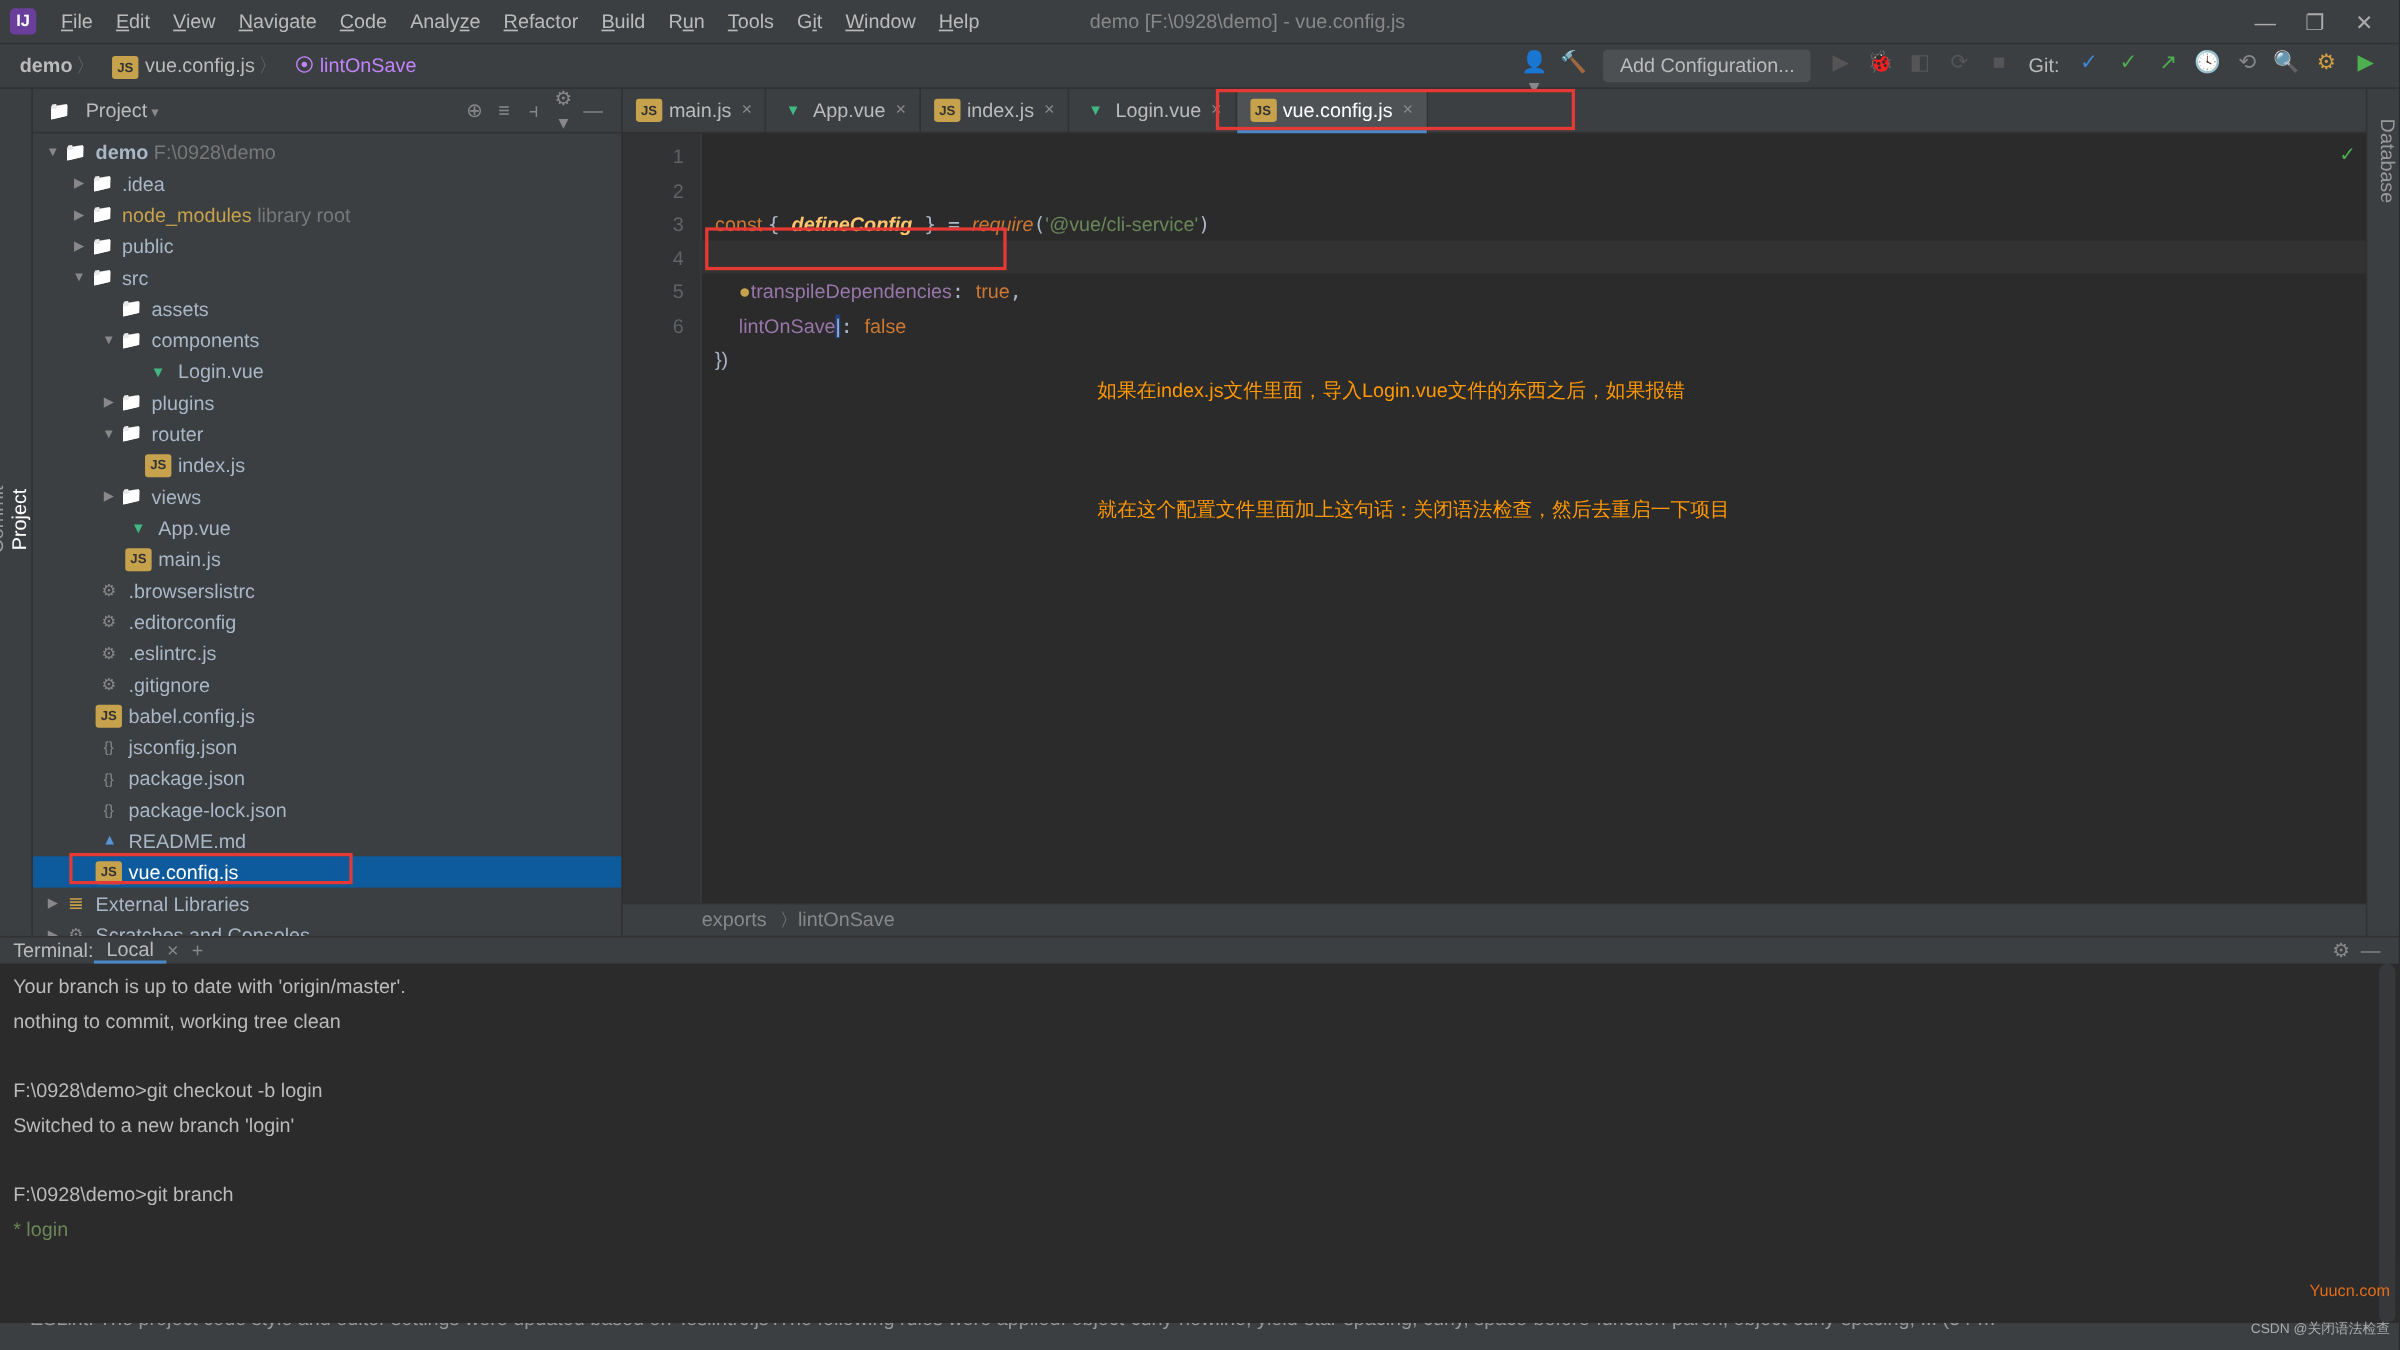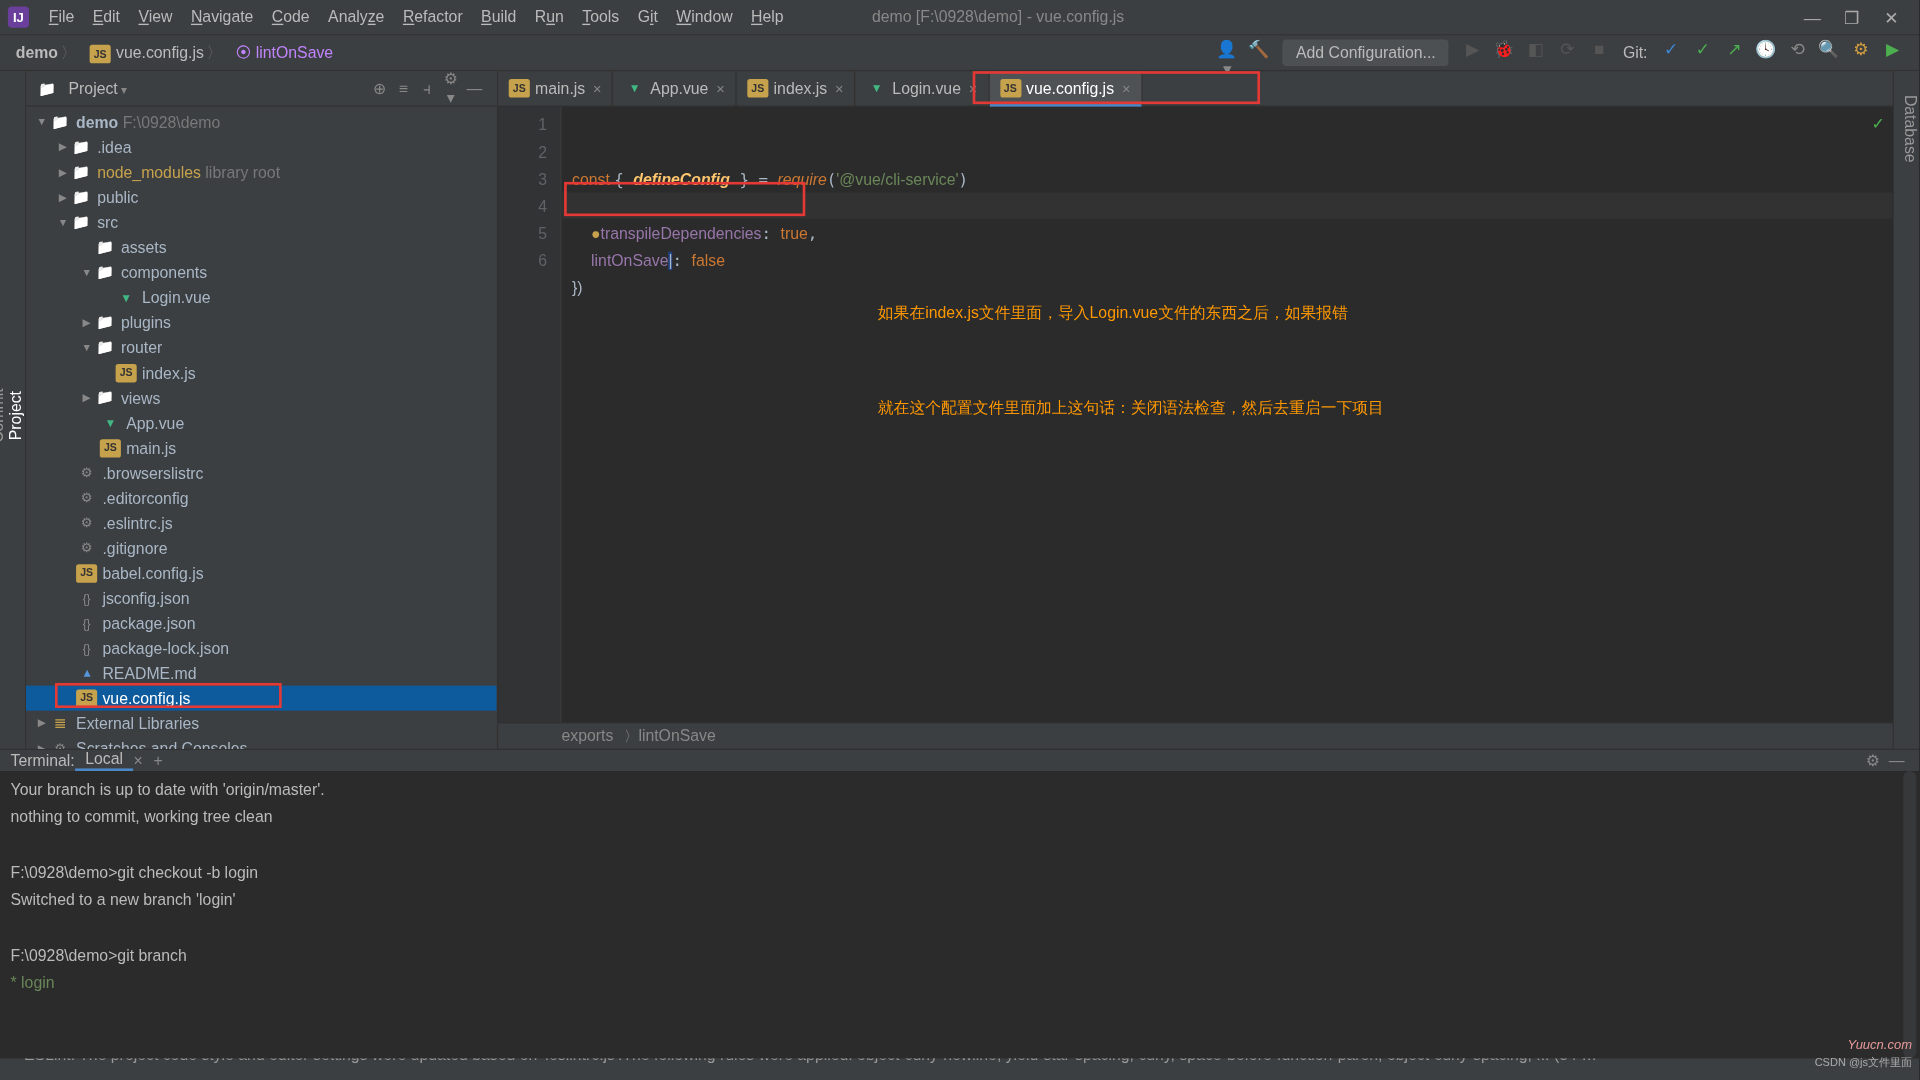--- a/index.html
+++ b/index.html
@@ -75,21 +75,21 @@
 .term-tab.active { border-bottom:2px solid #4a88c7; }
 .term-plus { padding:0 8px; color:#888; cursor:pointer; }
 .term-body { flex:1; padding:4px 8px; font-family:Consolas,monospace; font-size:12px; line-height:21px; color:#bbb; white-space:pre; background:#2b2b2b; position:relative; }
 .term-body .scroll { position:absolute; right:2px; top:0; bottom:0; width:10px; background:#3c3f41aa; border-radius:5px; }
 .green { color:#6a8759; }
 .bottom-bar { height:22px; background:#3c3f41; display:flex; align-items:center; border-top:1px solid #323232; font-size:11px; color:#bbb; }
 .bb-item { padding:0 10px; display:flex; align-items:center; gap:4px; cursor:pointer; }
 .bb-item.active { color:#fff; }
 .status-bar { height:22px; background:#3c3f41; display:flex; align-items:center; padding:0 8px; font-size:11px; color:#999; border-top:1px solid #2a2a2a; }
 .badge { background:#388e3c; color:#fff; border-radius:7px; padding:0 4px; font-size:9px; margin-right:3px; }
-.watermark { position:absolute; right:8px; bottom:28px; color:#fca5a5; font-size:13px; font-style:italic; opacity:.9; z-index:20; }
+.watermark { position:absolute; right:8px; bottom:40px; color:#f97316; font-size:13px; opacity:.9; z-index:20; }
 .watermark2 { position:absolute; right:8px; bottom:10px; color:#aaa; font-size:11px; z-index:20; }
 .green-check { color:#4caf50; }
 .blue-check { color:#3f86d6; }
 </style>
 </head>
 <body>
 
 <div class="scale-wrap">
 
   <div class="menubar">
@@ -373,13 +373,13 @@
       </span>
   </div>
 
   <div class="status-bar">
     <span style="margin-right:6px">▫</span>
     <span style="overflow:hidden; text-overflow:ellipsis; white-space:nowrap; max-width:1200px">ESLint: The project code style and editor settings were updated based on '.eslintrc.js'.The following rules were applied: object-curly-newline, yield-star-spacing, curly, space-before-function-paren, object-curly-spacing, ... (34 minutes a...</span>
   </div>
 </div>
 
 <div class="watermark">Yuucn.com</div>
-<div class="watermark2">CSDN @js文件里面</div>
+<div class="watermark2">CSDN @关闭语法检查</div>
 
 </body></html>

